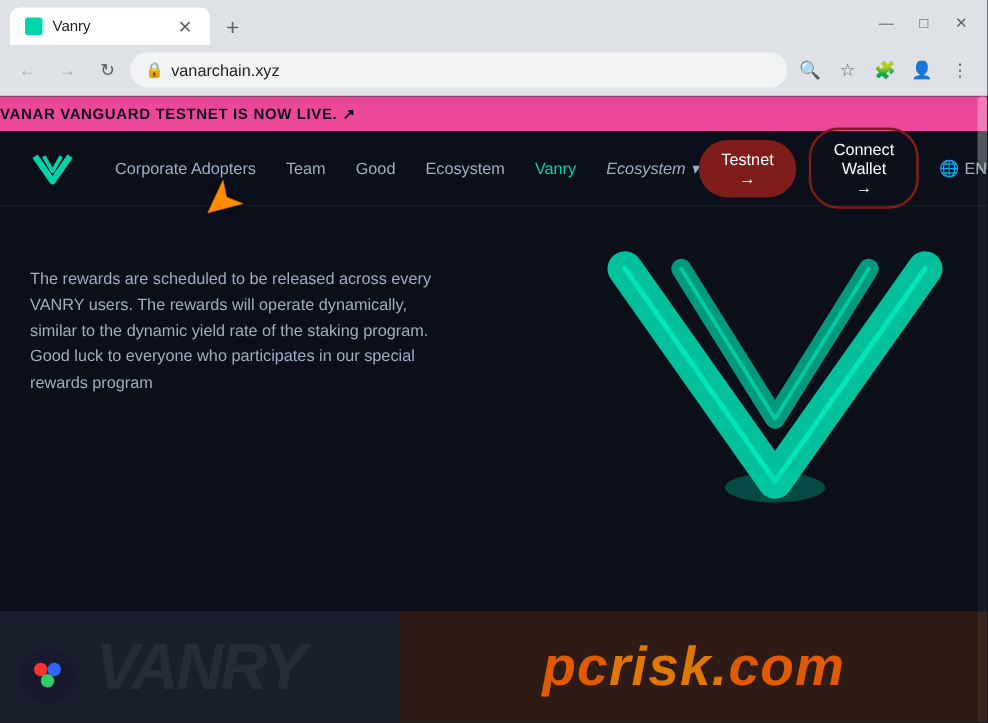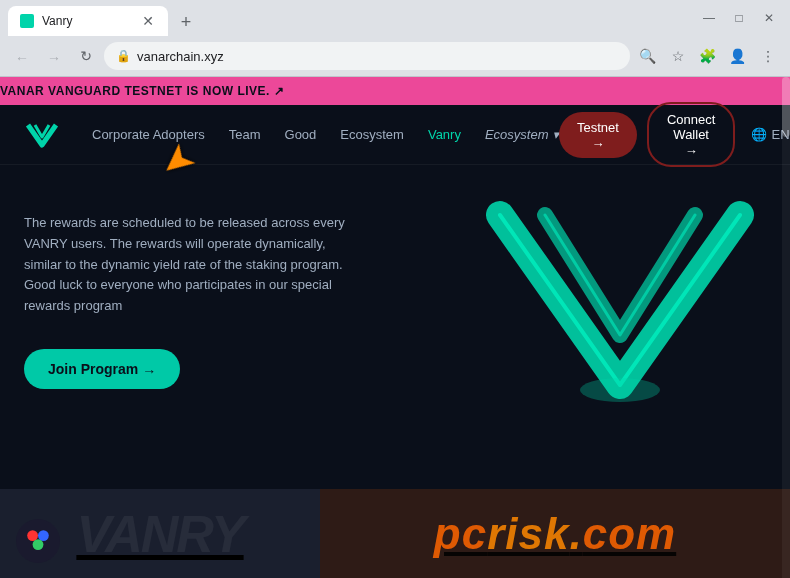--- a/index.html
+++ b/index.html
@@ -312,21 +312,20 @@
       left: 0;
       right: 0;
       height: 100px;
       background: linear-gradient(to bottom, rgba(10,15,26,0) 0%, rgba(10,15,26,0.5) 100%);
       display: flex;
       align-items: flex-end;
     }
     .watermark {
       display: flex;
       width: 100%;
-      text-decoration: underline;
     }
     .watermark-left {
       width: 320px;
       height: 90px;
       background: #1a1f2e;
       display: flex;
       align-items: center;
       justify-content: center;
       position: relative;
       overflow: hidden;
@@ -477,21 +476,20 @@
     </div>
   </nav>
 
   <div class="arrow-annotation">
     <span class="arrow-img">➤</span>
   </div>
 
   <div class="hero">
     <div class="hero-content">
       <p class="hero-desc">The rewards are scheduled to be released across every VANRY users. The rewards will operate dynamically, similar to the dynamic yield rate of the staking program. Good luck to everyone who participates in our special rewards program</p>
-      <button class="btn-join">Join Program →</button>
     </div>
 
     <div class="hero-graphic">
       <svg viewBox="0 0 300 280" fill="none" xmlns="http://www.w3.org/2000/svg">
 
         <path d="M30 30 L150 200 L270 30" stroke="#00d4aa" stroke-width="28" fill="none" stroke-linejoin="round" stroke-linecap="round" opacity="0.9"></path>
 
         <path d="M75 30 L150 150 L225 30" stroke="#00d4aa" stroke-width="16" fill="none" stroke-linejoin="round" stroke-linecap="round" opacity="0.7"></path>
 
         <path d="M30 30 L150 200 L270 30" stroke="#00ffcc" stroke-width="4" fill="none" stroke-linejoin="round" stroke-linecap="round" opacity="0.6"></path>

